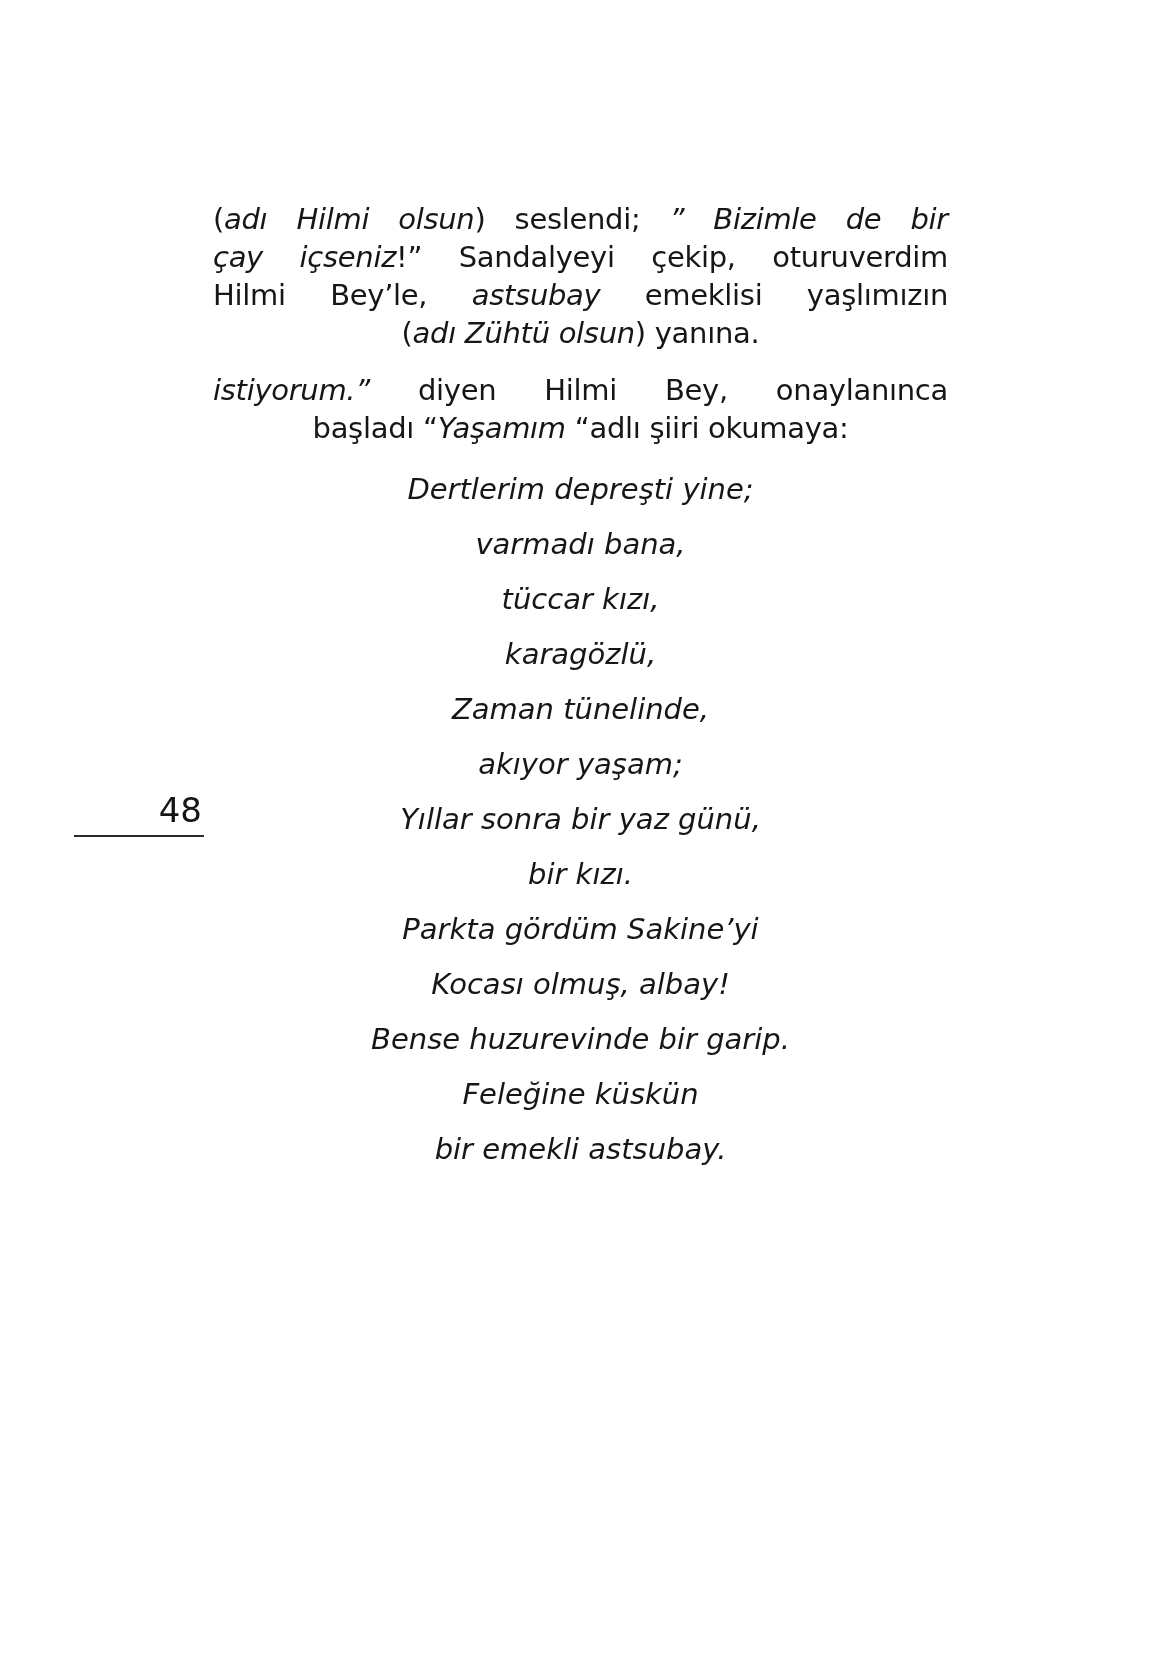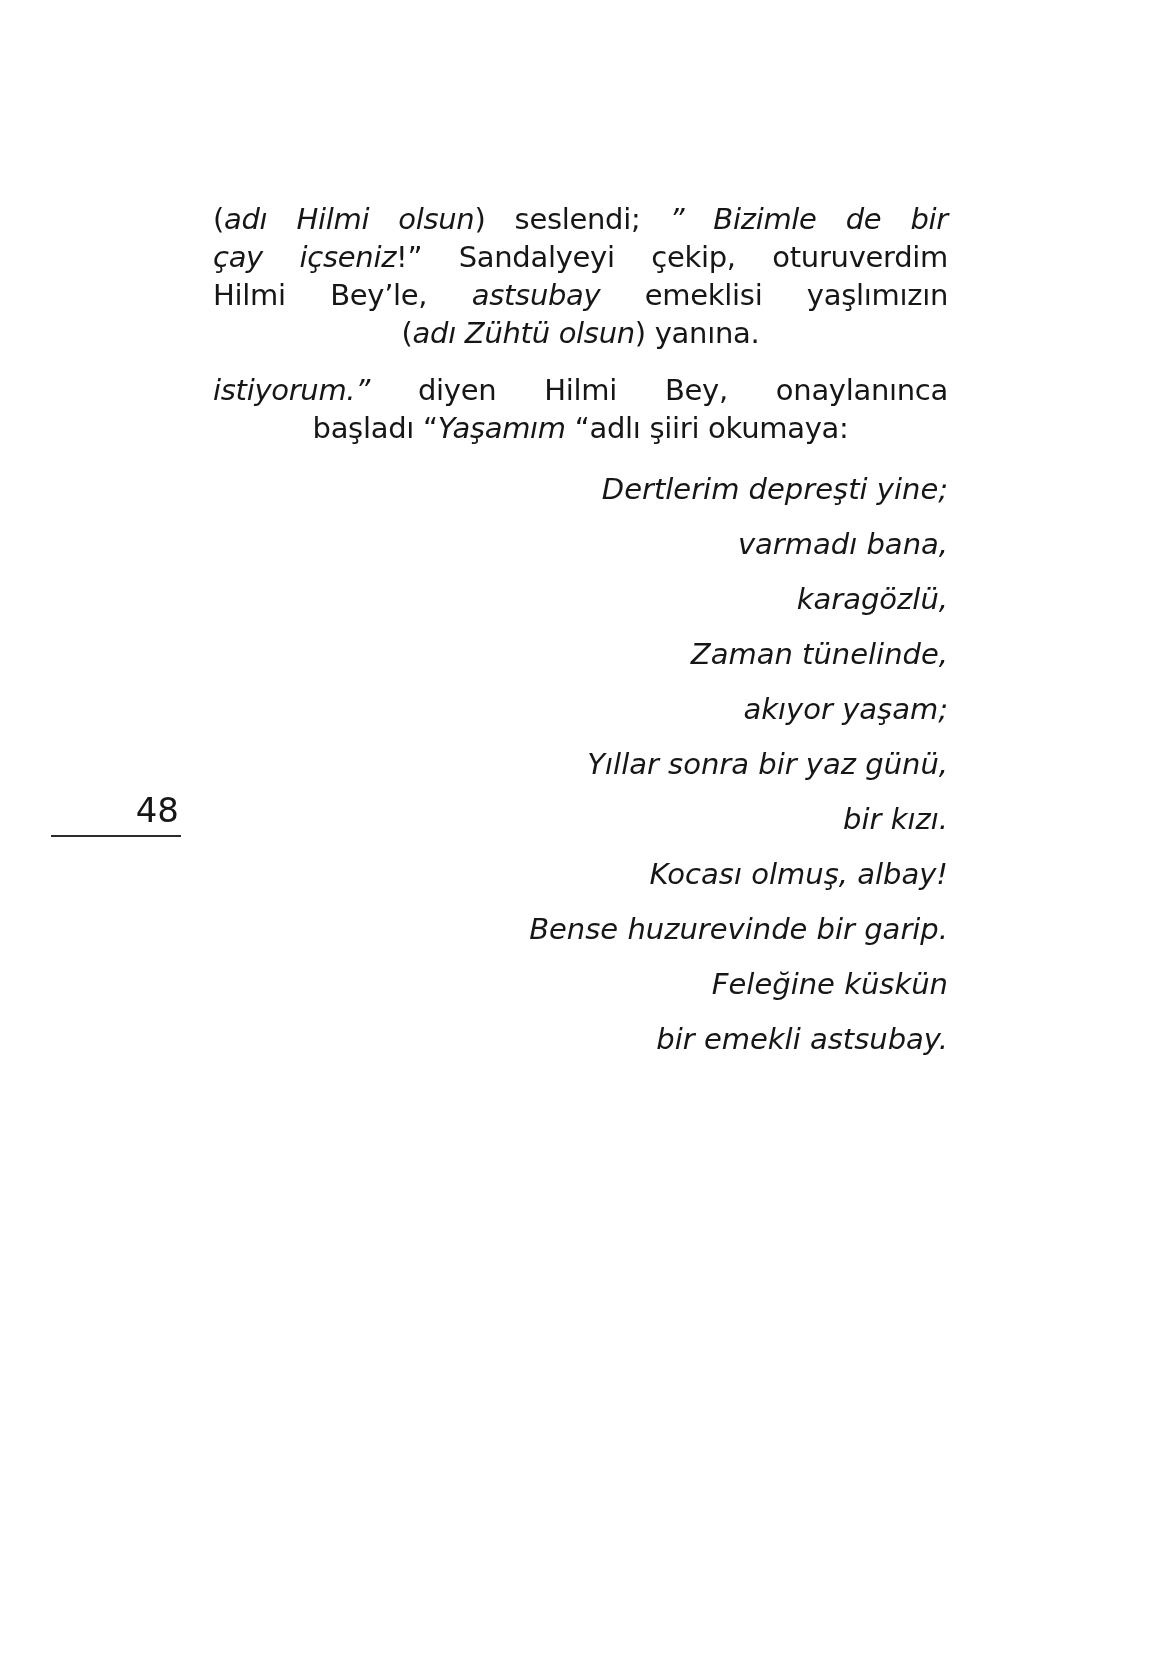--- a/index.html
+++ b/index.html
@@ -40,29 +40,29 @@
   .em {
     font-style: italic;
   }
   .poem {
     margin-top: 23px;
   }
   .poem-line {
     font-size: 29px;
     line-height: 38px;
     margin-bottom: 17px;
-    text-align: right;
+    text-align: center;
     font-style: italic;
   }
   .poem-line:last-child {
     margin-bottom: 8px;
   }
   .page-number-block {
     position: absolute;
-    left: 51px;
+    left: 74px;
     top: 793px;
     width: 130px;
     padding-bottom: 8px;
     border-bottom: 2px solid #2b2b2b;
     text-align: right;
   }
   .page-number {
     font-size: 34px;
     line-height: 1;
     padding-right: 2px;
@@ -87,25 +87,27 @@
           <div class="line"><span>(</span><span class="em">adı Zühtü olsun</span><span>) yanına.</span></div>
         </div>
         <div class="paragraph">
           <div class="line justify"><span class="em">istiyorum.”</span><span> diyen Hilmi Bey, onaylanınca</span></div>
           <div class="line"><span>başladı “</span><span class="em">Yaşamım </span><span>“adlı şiiri okumaya:</span></div>
         </div>
       </div>
     <div id="poem" class="poem">
         <div class="poem-line">Dertlerim depreşti yine;</div>
         <div class="poem-line">varmadı bana,</div>
+        <div class="poem-line">tüccar kızı,</div>
         <div class="poem-line">karagözlü,</div>
         <div class="poem-line">Zaman tünelinde,</div>
         <div class="poem-line">akıyor yaşam;</div>
         <div class="poem-line">Yıllar sonra bir yaz günü,</div>
         <div class="poem-line">bir kızı.</div>
+        <div class="poem-line">Parkta gördüm Sakine’yi</div>
         <div class="poem-line">Kocası olmuş, albay!</div>
         <div class="poem-line">Bense huzurevinde bir garip.</div>
         <div class="poem-line">Feleğine küskün</div>
         <div class="poem-line">bir emekli astsubay.</div>
       </div>
   </div>
 
 </div>
 
 </body></html>

